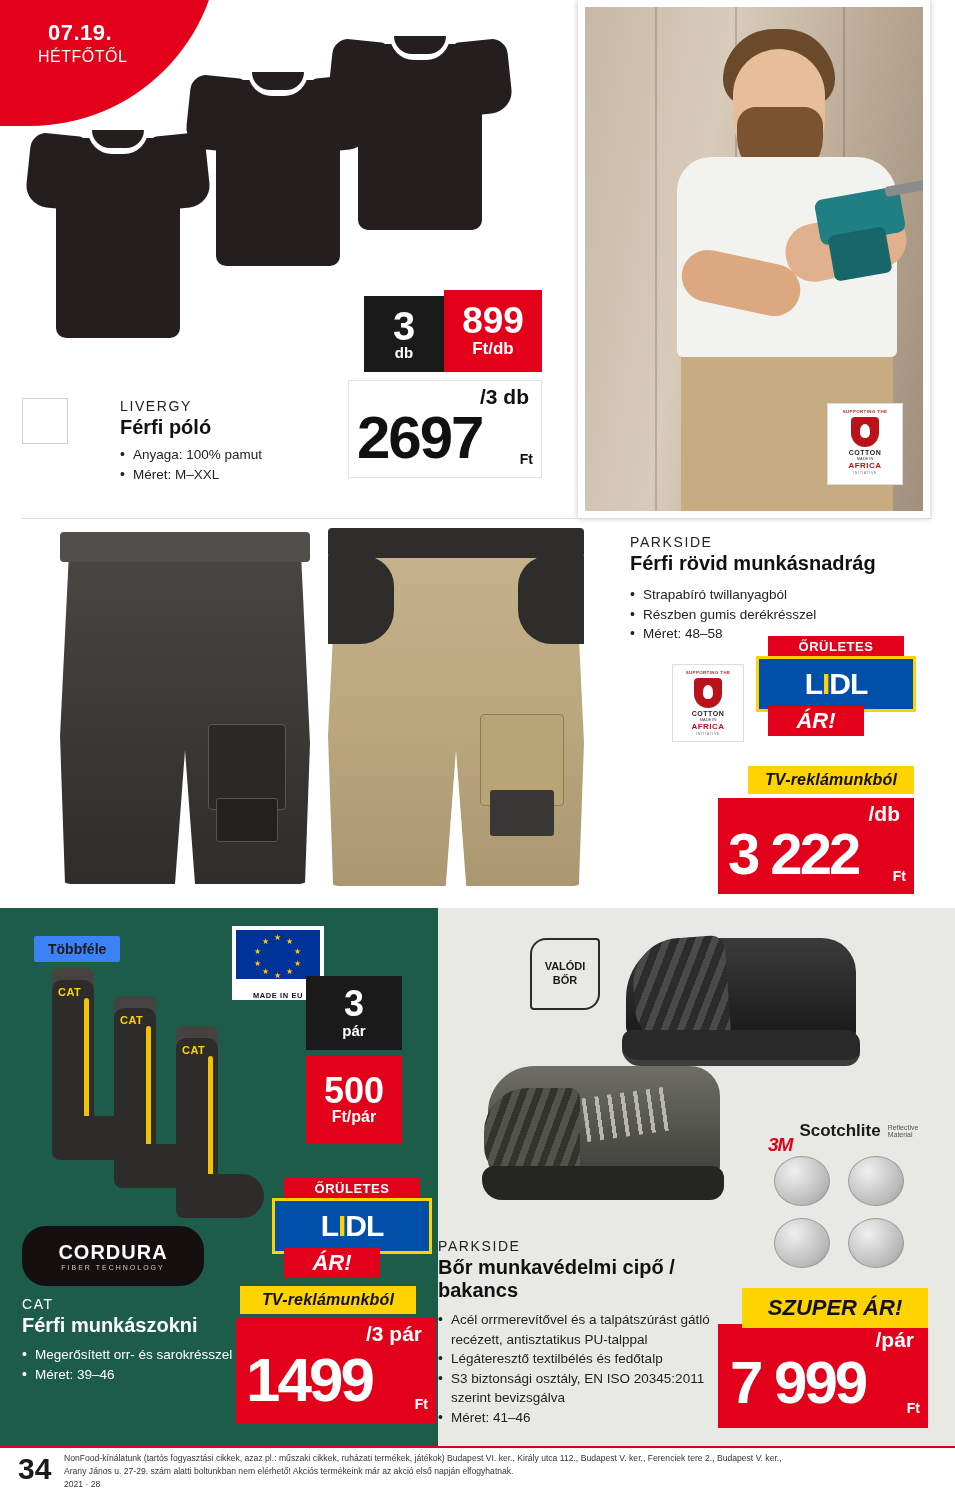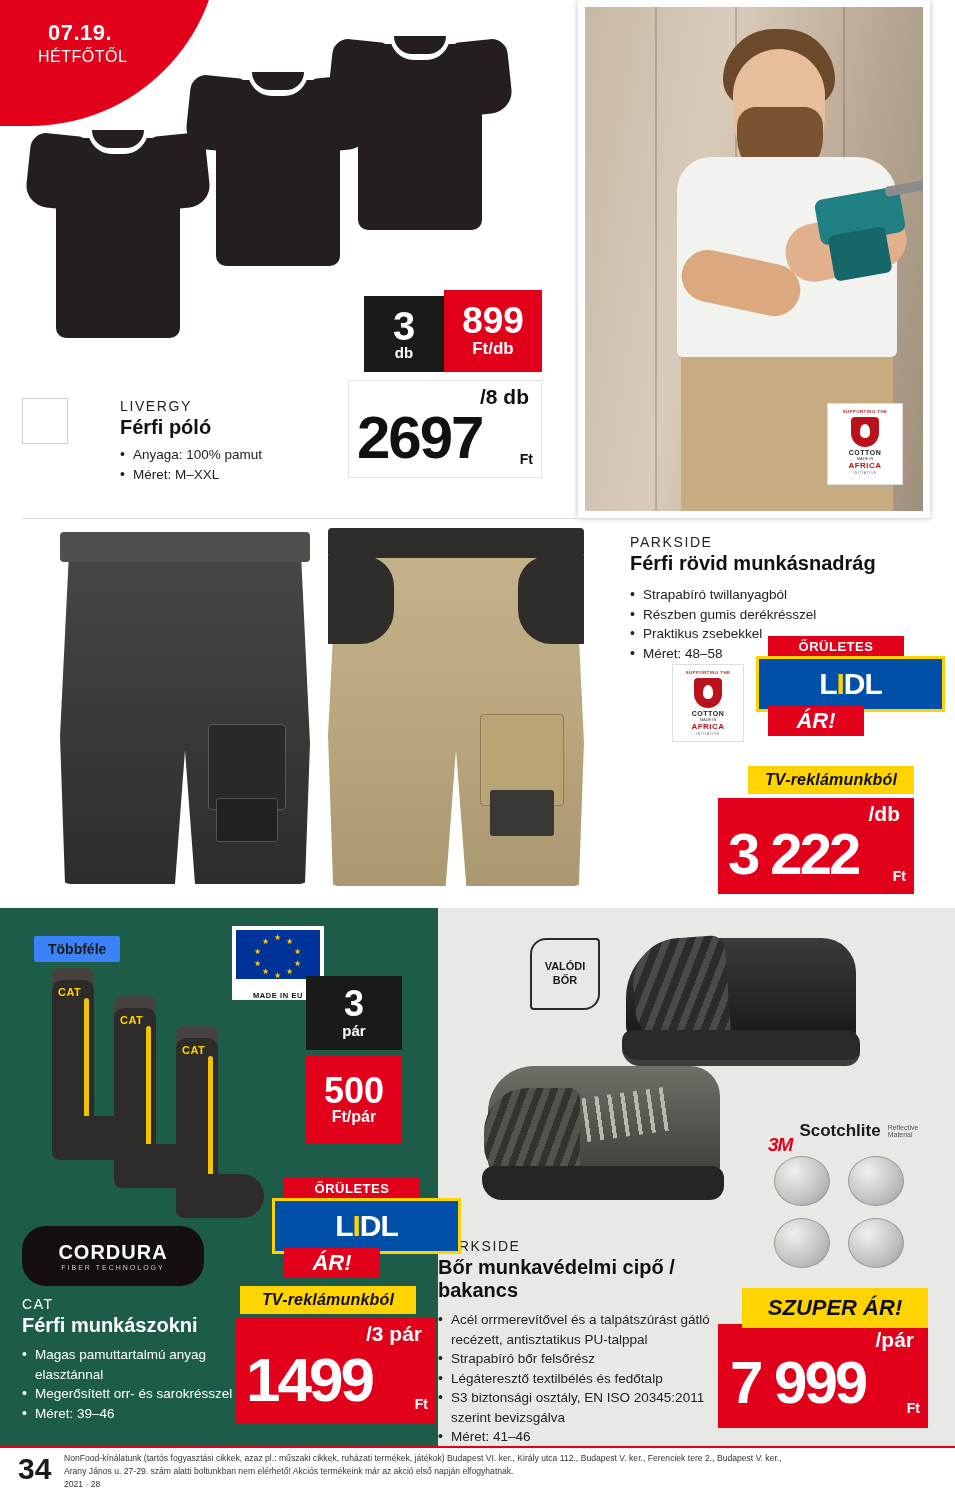--- a/index.html
+++ b/index.html
@@ -239,21 +239,21 @@
   
   .lidl-badge {
     position: absolute; width: 160px; height: 112px; z-index: 25;
   }
   .lb-top {
     position: absolute; left: 12px; top: 0; width: 136px; height: 20px;
     background: #e2001a; color: #fff; font-size: 13px; font-weight: bold;
     display: flex; align-items: center; justify-content: center; letter-spacing: .5px;
   }
   .lb-mid {
-    position: absolute; left: 0; top: 20px; width: 189px; height: 56px;
+    position: absolute; left: 0; top: 20px; width: 160px; height: 56px;
     background: #0050aa; border: 3px solid #ffd300;
     display: flex; align-items: center; justify-content: center;
   }
   .lb-logo {
     font-size: 30px; font-weight: bold; color: #fff; letter-spacing: -1px;
     position: relative;
   }
   .lb-logo .y { color: #ffd300; }
   .lb-bot {
     position: absolute; left: 12px; top: 70px; width: 96px; height: 30px;
@@ -478,21 +478,21 @@
 
   <div class="tag-black">
     <div class="n">3</div>
     <div class="u">db</div>
   </div>
   <div class="tag-red">
     <div class="n">899</div>
     <div class="u">Ft/db</div>
   </div>
   <div class="bigprice-box">
-    <div class="per">/8 db</div>
+    <div class="per">/3 db</div>
     <div class="big">2697</div>
     <div class="ft">Ft</div>
   </div>
 
   <div class="swatch"></div>
   <div class="block-text" style="left:120px; top:398px; width:220px;">
     <div class="brand">LIVERGY</div>
     <div class="title">Férfi póló</div>
     <ul class="feat">
       <li>Anyaga: 100% pamut</li>
@@ -516,21 +516,20 @@
     <div class="sb-pocket"></div>
     <div class="sb-pocket2"></div>
   </div>
 
   <div class="block-text" style="left:630px; top:534px; width:300px;">
     <div class="brand">PARKSIDE</div>
     <div class="title">Férfi rövid munkásnadrág</div>
     <ul class="feat" style="margin-top:10px">
       <li>Strapabíró twillanyagból</li>
       <li>Részben gumis derékrésszel</li>
-      <li>Praktikus zsebekkel</li>
       <li>Méret: 48–58</li>
     </ul>
   </div>
 
   <div class="cotton-logo" style="left:672px; top:664px; width:72px; height:78px;">
     <div class="cl-top">SUPPORTING THE</div>
     <div class="cl-shield"></div>
     <div class="cl-t1">COTTON</div>
     <div class="cl-t2">MADE IN</div>
     <div class="cl-t3">AFRICA</div>
@@ -604,21 +603,20 @@
     </div>
     <div class="socks-tag-red">
       <div class="n">500</div>
       <div class="u">Ft/pár</div>
     </div>
 
     <div class="block-text white-txt" style="left:22px; top:388px; width:240px;">
       <div class="brand" style="color:#fff">CAT</div>
       <div class="title" style="color:#fff">Férfi munkászokni</div>
       <ul class="feat" style="margin-top:8px">
-        <li style="color:#fff">Magas pamuttartalmú anyag elasztánnal</li>
         <li style="color:#fff">Megerősített orr- és sarokrésszel</li>
         <li style="color:#fff">Méret:  39–46</li>
       </ul>
     </div>
   </div>
 
   <div class="lidl-badge" style="left:272px; top:1178px;">
     <div class="lb-top">ŐRÜLETES</div>
     <div class="lb-mid">
       <span class="lb-logo"><span>L<span class="y">I</span>DL</span></span>
@@ -661,21 +659,20 @@
       <div class="picto" style="left:74px; top:0;"></div>
       <div class="picto" style="left:0; top:62px;"></div>
       <div class="picto" style="left:74px; top:62px;"></div>
     </div>
 
     <div class="block-text" style="left:0px; top:330px; width:300px; padding-left:0;">
       <div class="brand">PARKSIDE</div>
       <div class="title">Bőr munkavédelmi cipő / bakancs</div>
       <ul class="feat" style="margin-top:8px">
         <li>Acél orrmerevítővel és a talpátszúrást gátló recézett, antisztatikus PU-talppal</li>
-        <li>Strapabíró bőr felsőrész</li>
         <li>Légáteresztő textilbélés és fedőtalp</li>
         <li>S3 biztonsági osztály, EN ISO 20345:2011 szerint bevizsgálva</li>
         <li>Méret: 41–46</li>
       </ul>
     </div>
   </div>
 
   <div class="szuper">SZUPER ÁR!</div>
 
   <div class="redprice" style="left:718px; top:1324px; width:210px; height:104px;">

